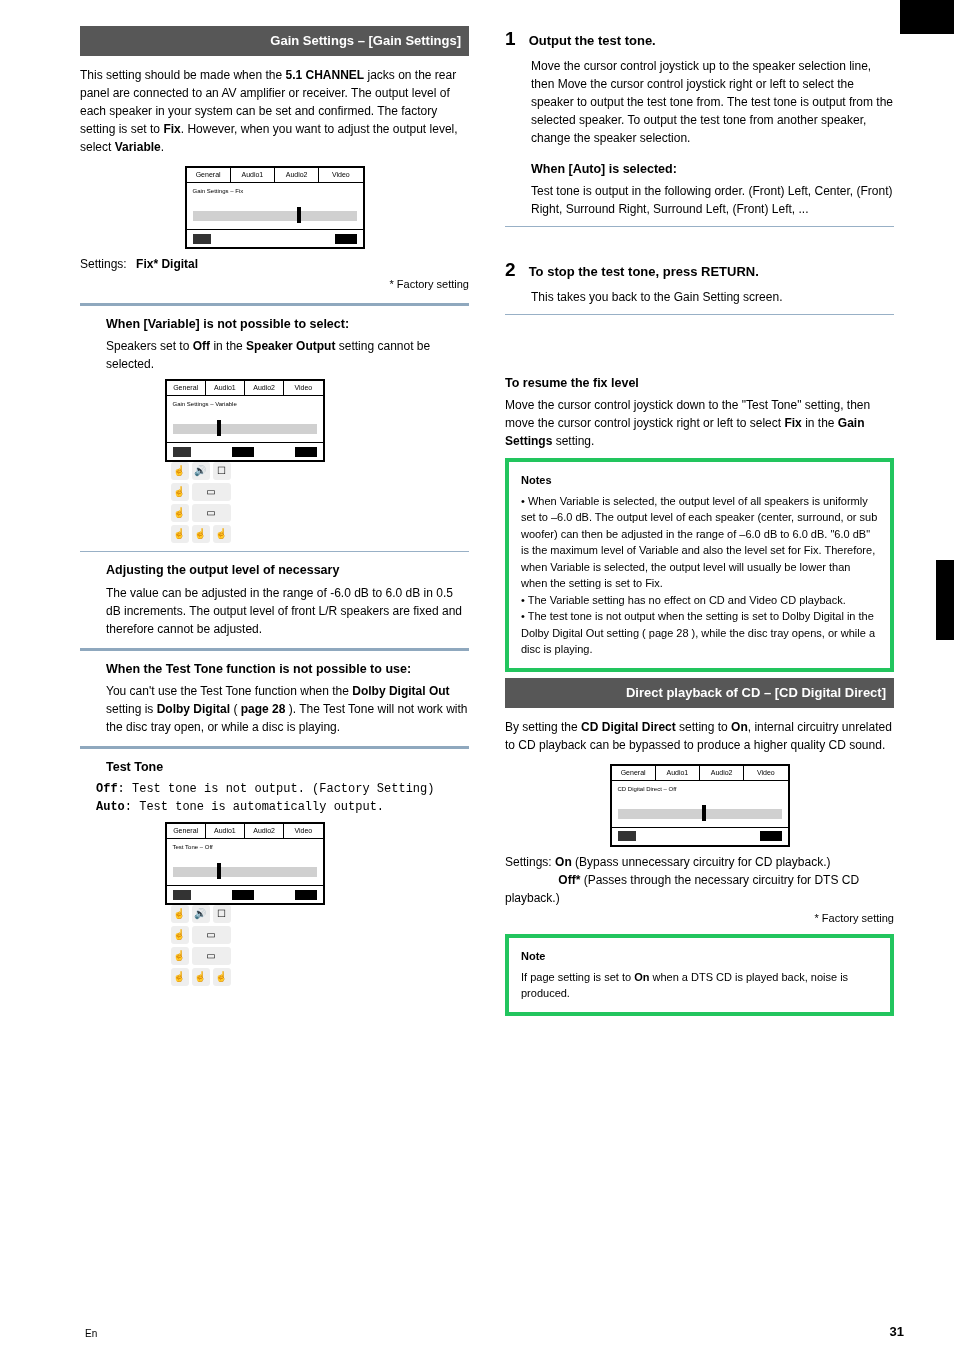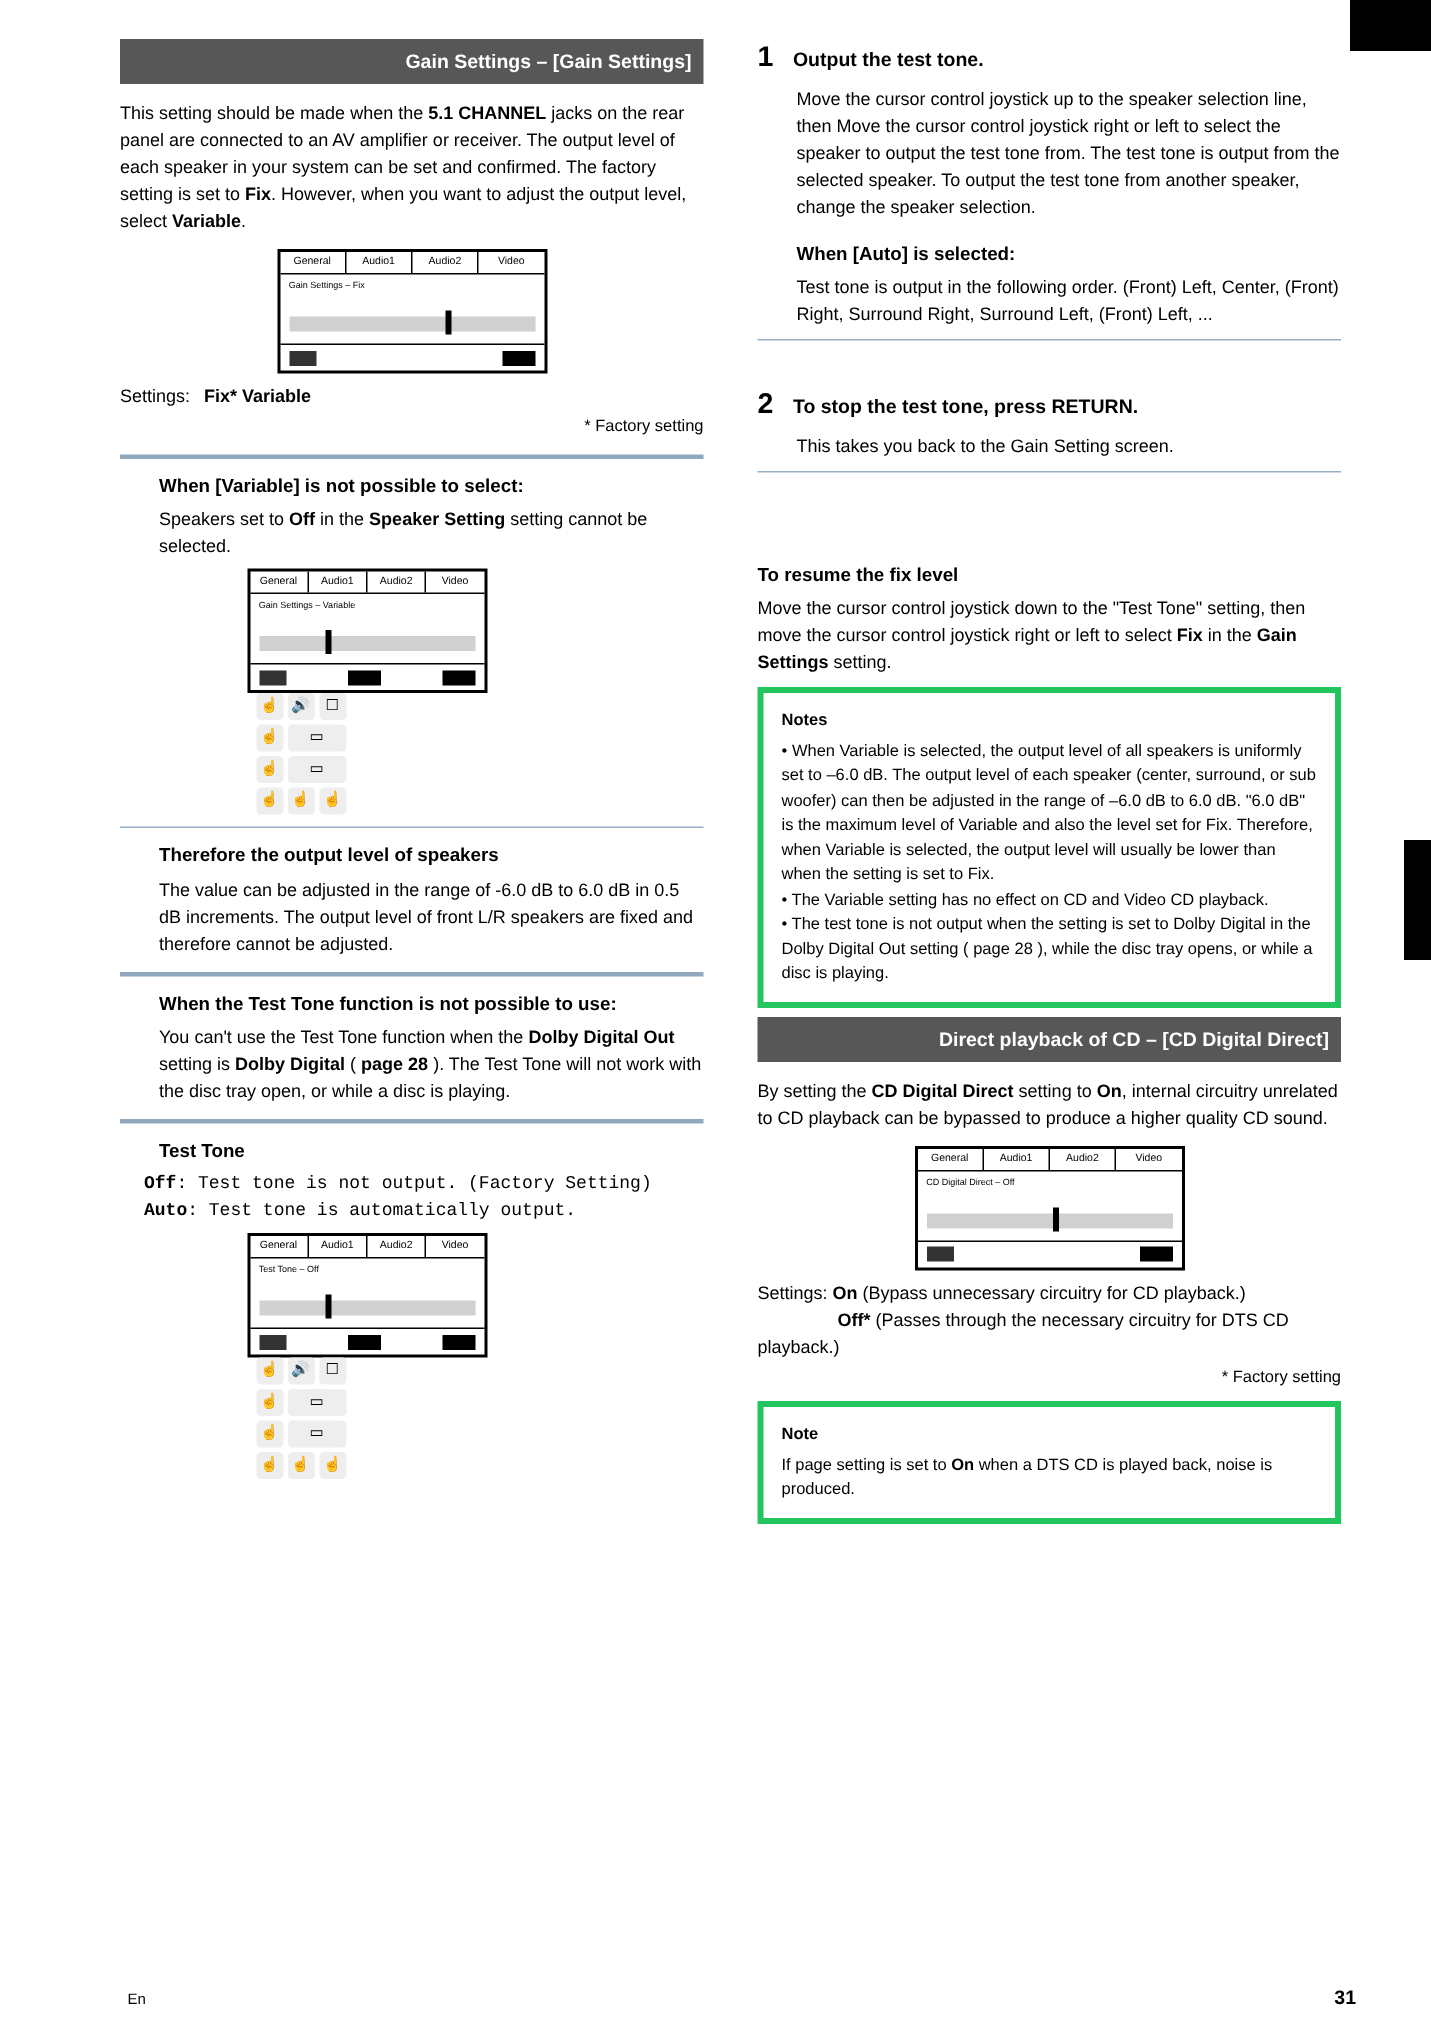--- a/index.html
+++ b/index.html
@@ -88,29 +88,29 @@
         <div class="osd-bot">
           <span class="pad"></span>
           <span></span>
           <span class="lbl"></span>
         </div>
       </div>
     </div>
 
     <p class="para">
       <span>Settings:</span>
-      <span class="bold" style="margin-left:6px">Fix* Variable</span>
+      <span class="bold" style="margin-left:6px">Fix* Digital</span>
     </p>
     <p class="small-right">* Factory setting</p>
 
     <hr class="rule-thick">
 
     <p class="subhead indent">When [Variable] is not possible to select:</p>
     <p class="para indent">
-      <span>Speakers set to </span><span class="bold">Off</span><span> in the </span><span class="bold">Speaker Setting</span><span> setting cannot be selected.</span>
+      <span>Speakers set to </span><span class="bold">Off</span><span> in the </span><span class="bold">Speaker Output</span><span> setting cannot be selected.</span>
     </p>
 
     <div class="remote-wrap">
       <div class="osd remote">
         <div class="osd-frame">
           <div class="osd-top">
             <div>General</div>
               <div>Audio1</div>
               <div>Audio2</div>
               <div>Video</div>
@@ -138,21 +138,21 @@
         <span>☝</span>
         <span class="big">▭</span>
         <span>☝</span>
         <span>☝</span>
         <span>☝</span>
       </div>
     </div>
 
     <hr class="rule">
 
-    <p class="subhead indent">Therefore the output level of speakers</p>
+    <p class="subhead indent">Adjusting the output level of necessary</p>
     <p class="para indent">The value can be adjusted in the range of -6.0 dB to 6.0 dB in 0.5 dB increments. The output level of front L/R speakers are fixed and therefore cannot be adjusted.</p>
 
     <hr class="rule-thick">
 
     <p class="subhead indent">When the Test Tone function is not possible to use:</p>
     <p class="para indent">
       <span>You can't use the Test Tone function when the </span><span class="bold">Dolby Digital Out</span><span> setting is </span><span class="bold">Dolby Digital</span><span> ( </span><span class="bold">page 28</span><span> ). The Test Tone will not work with the disc tray open, or while a disc is playing.</span>
     </p>
 
     <hr class="rule-thick">

